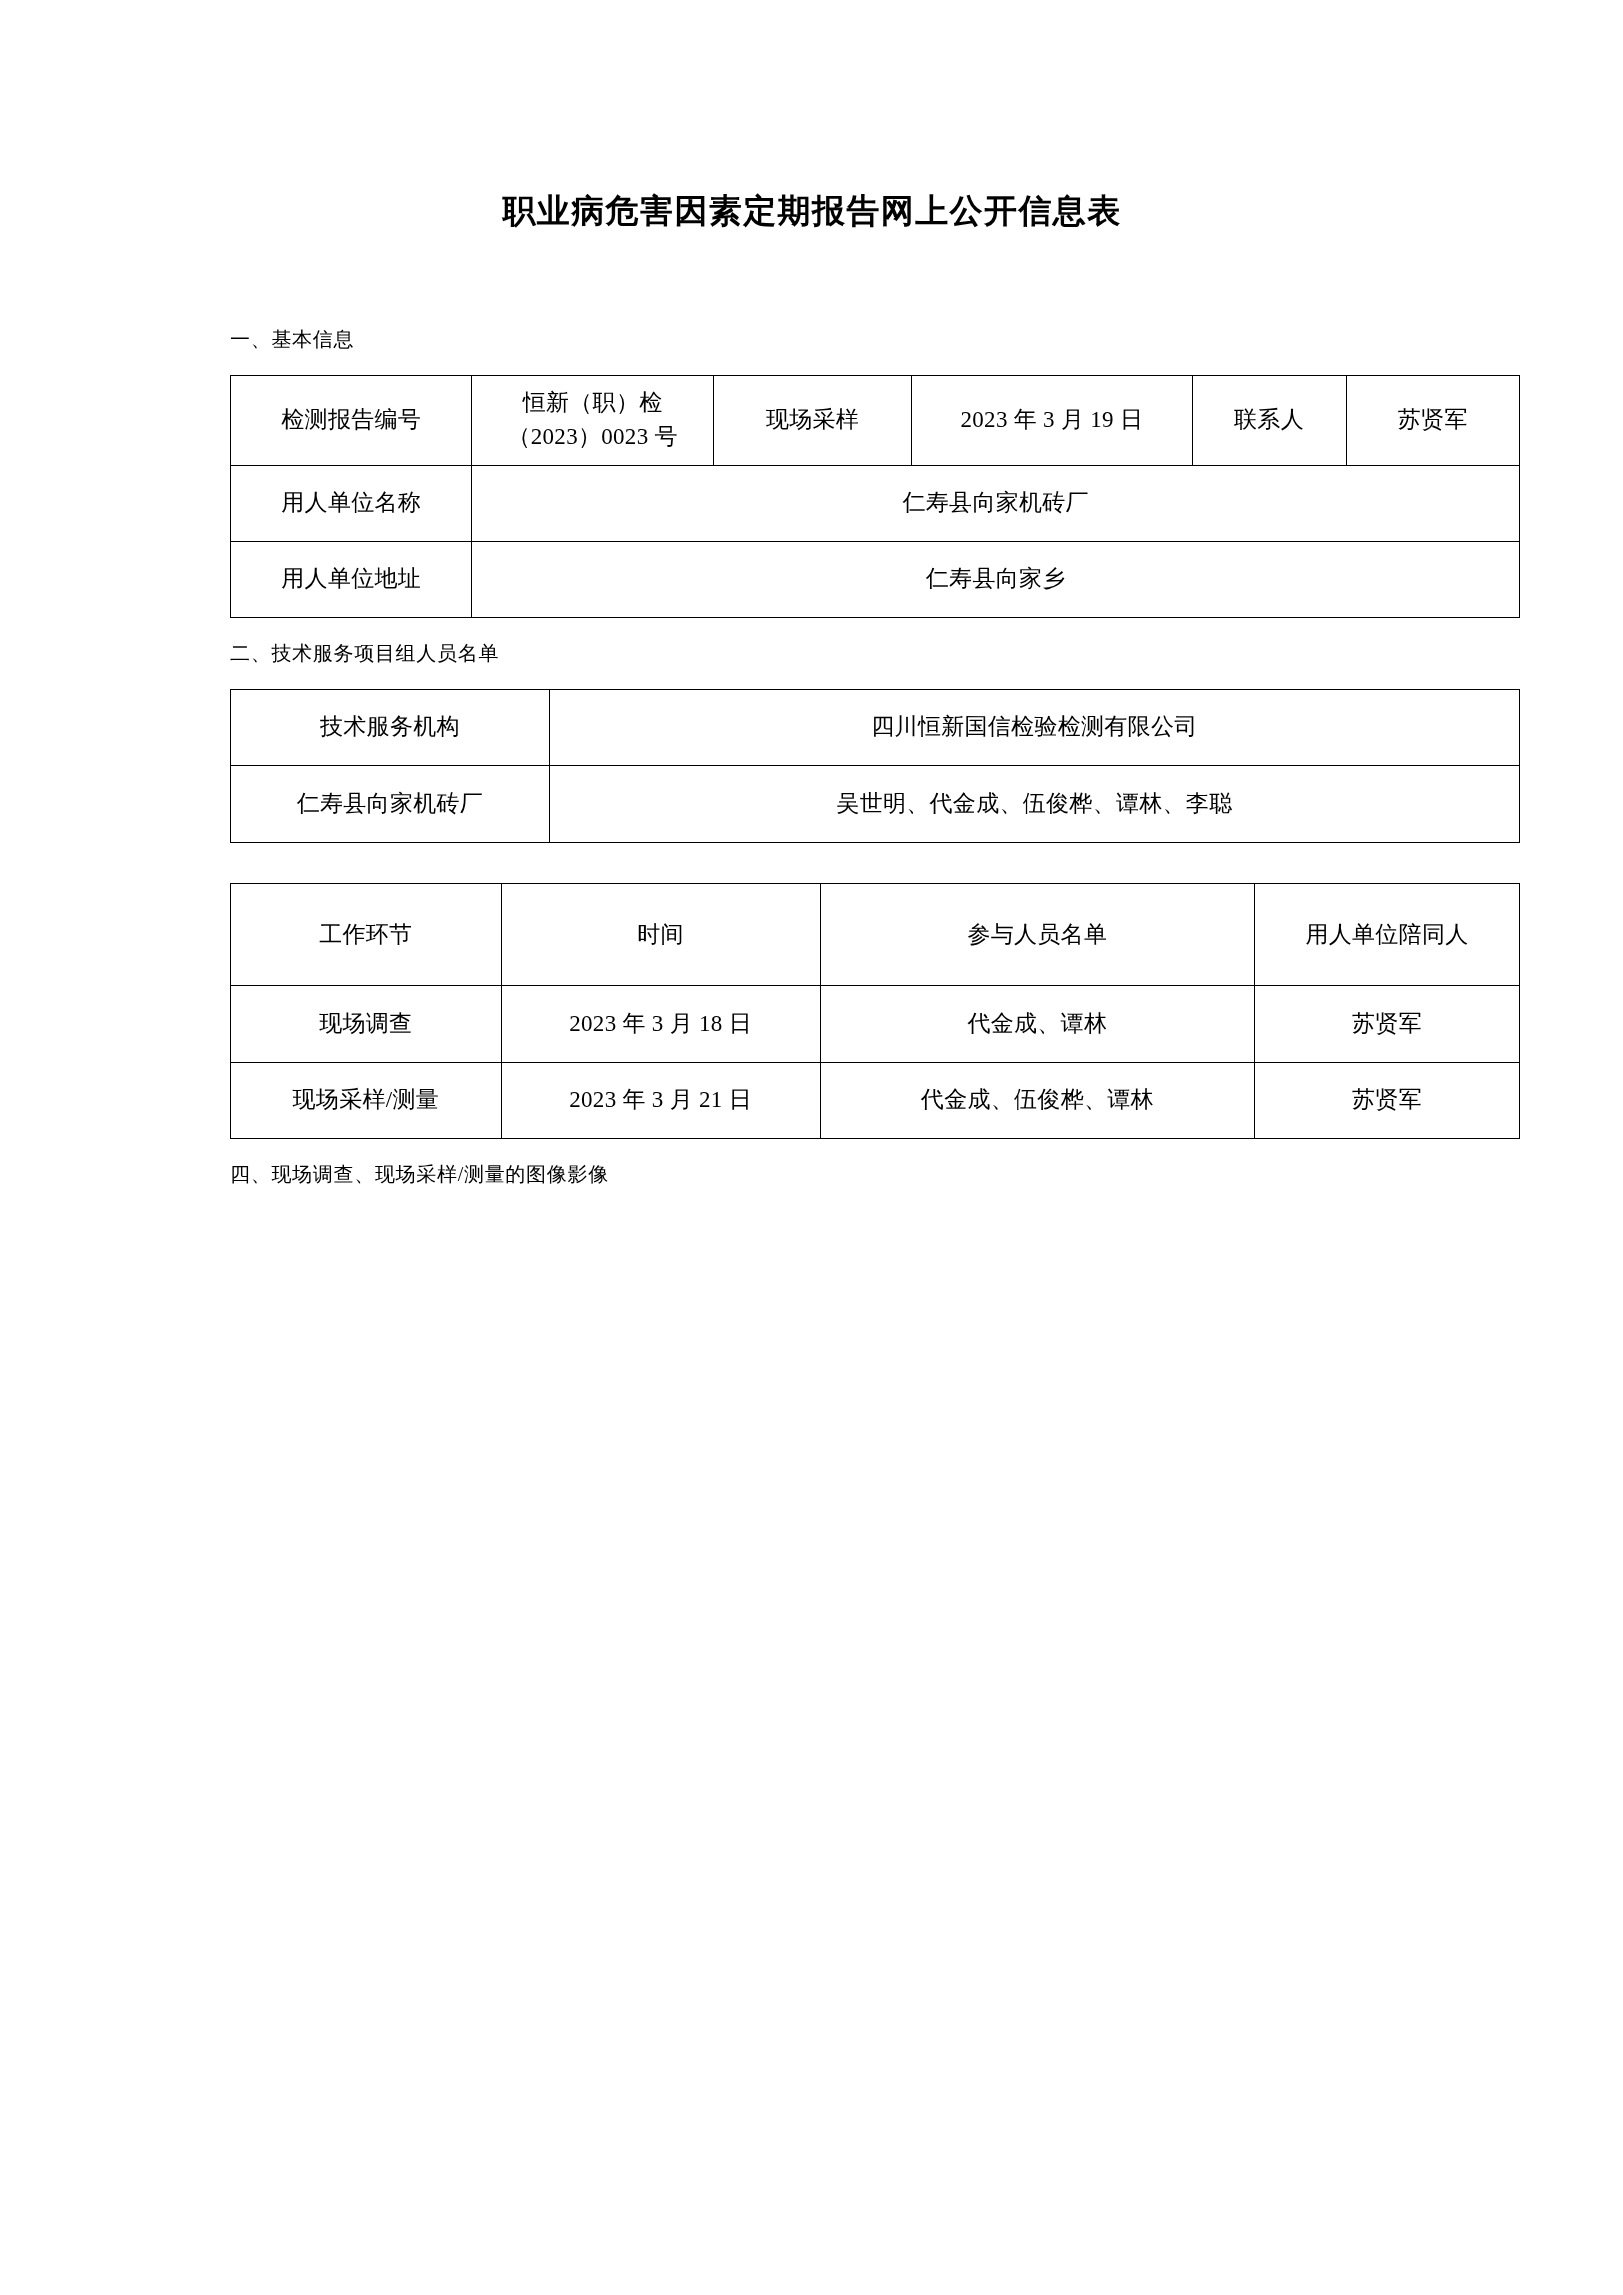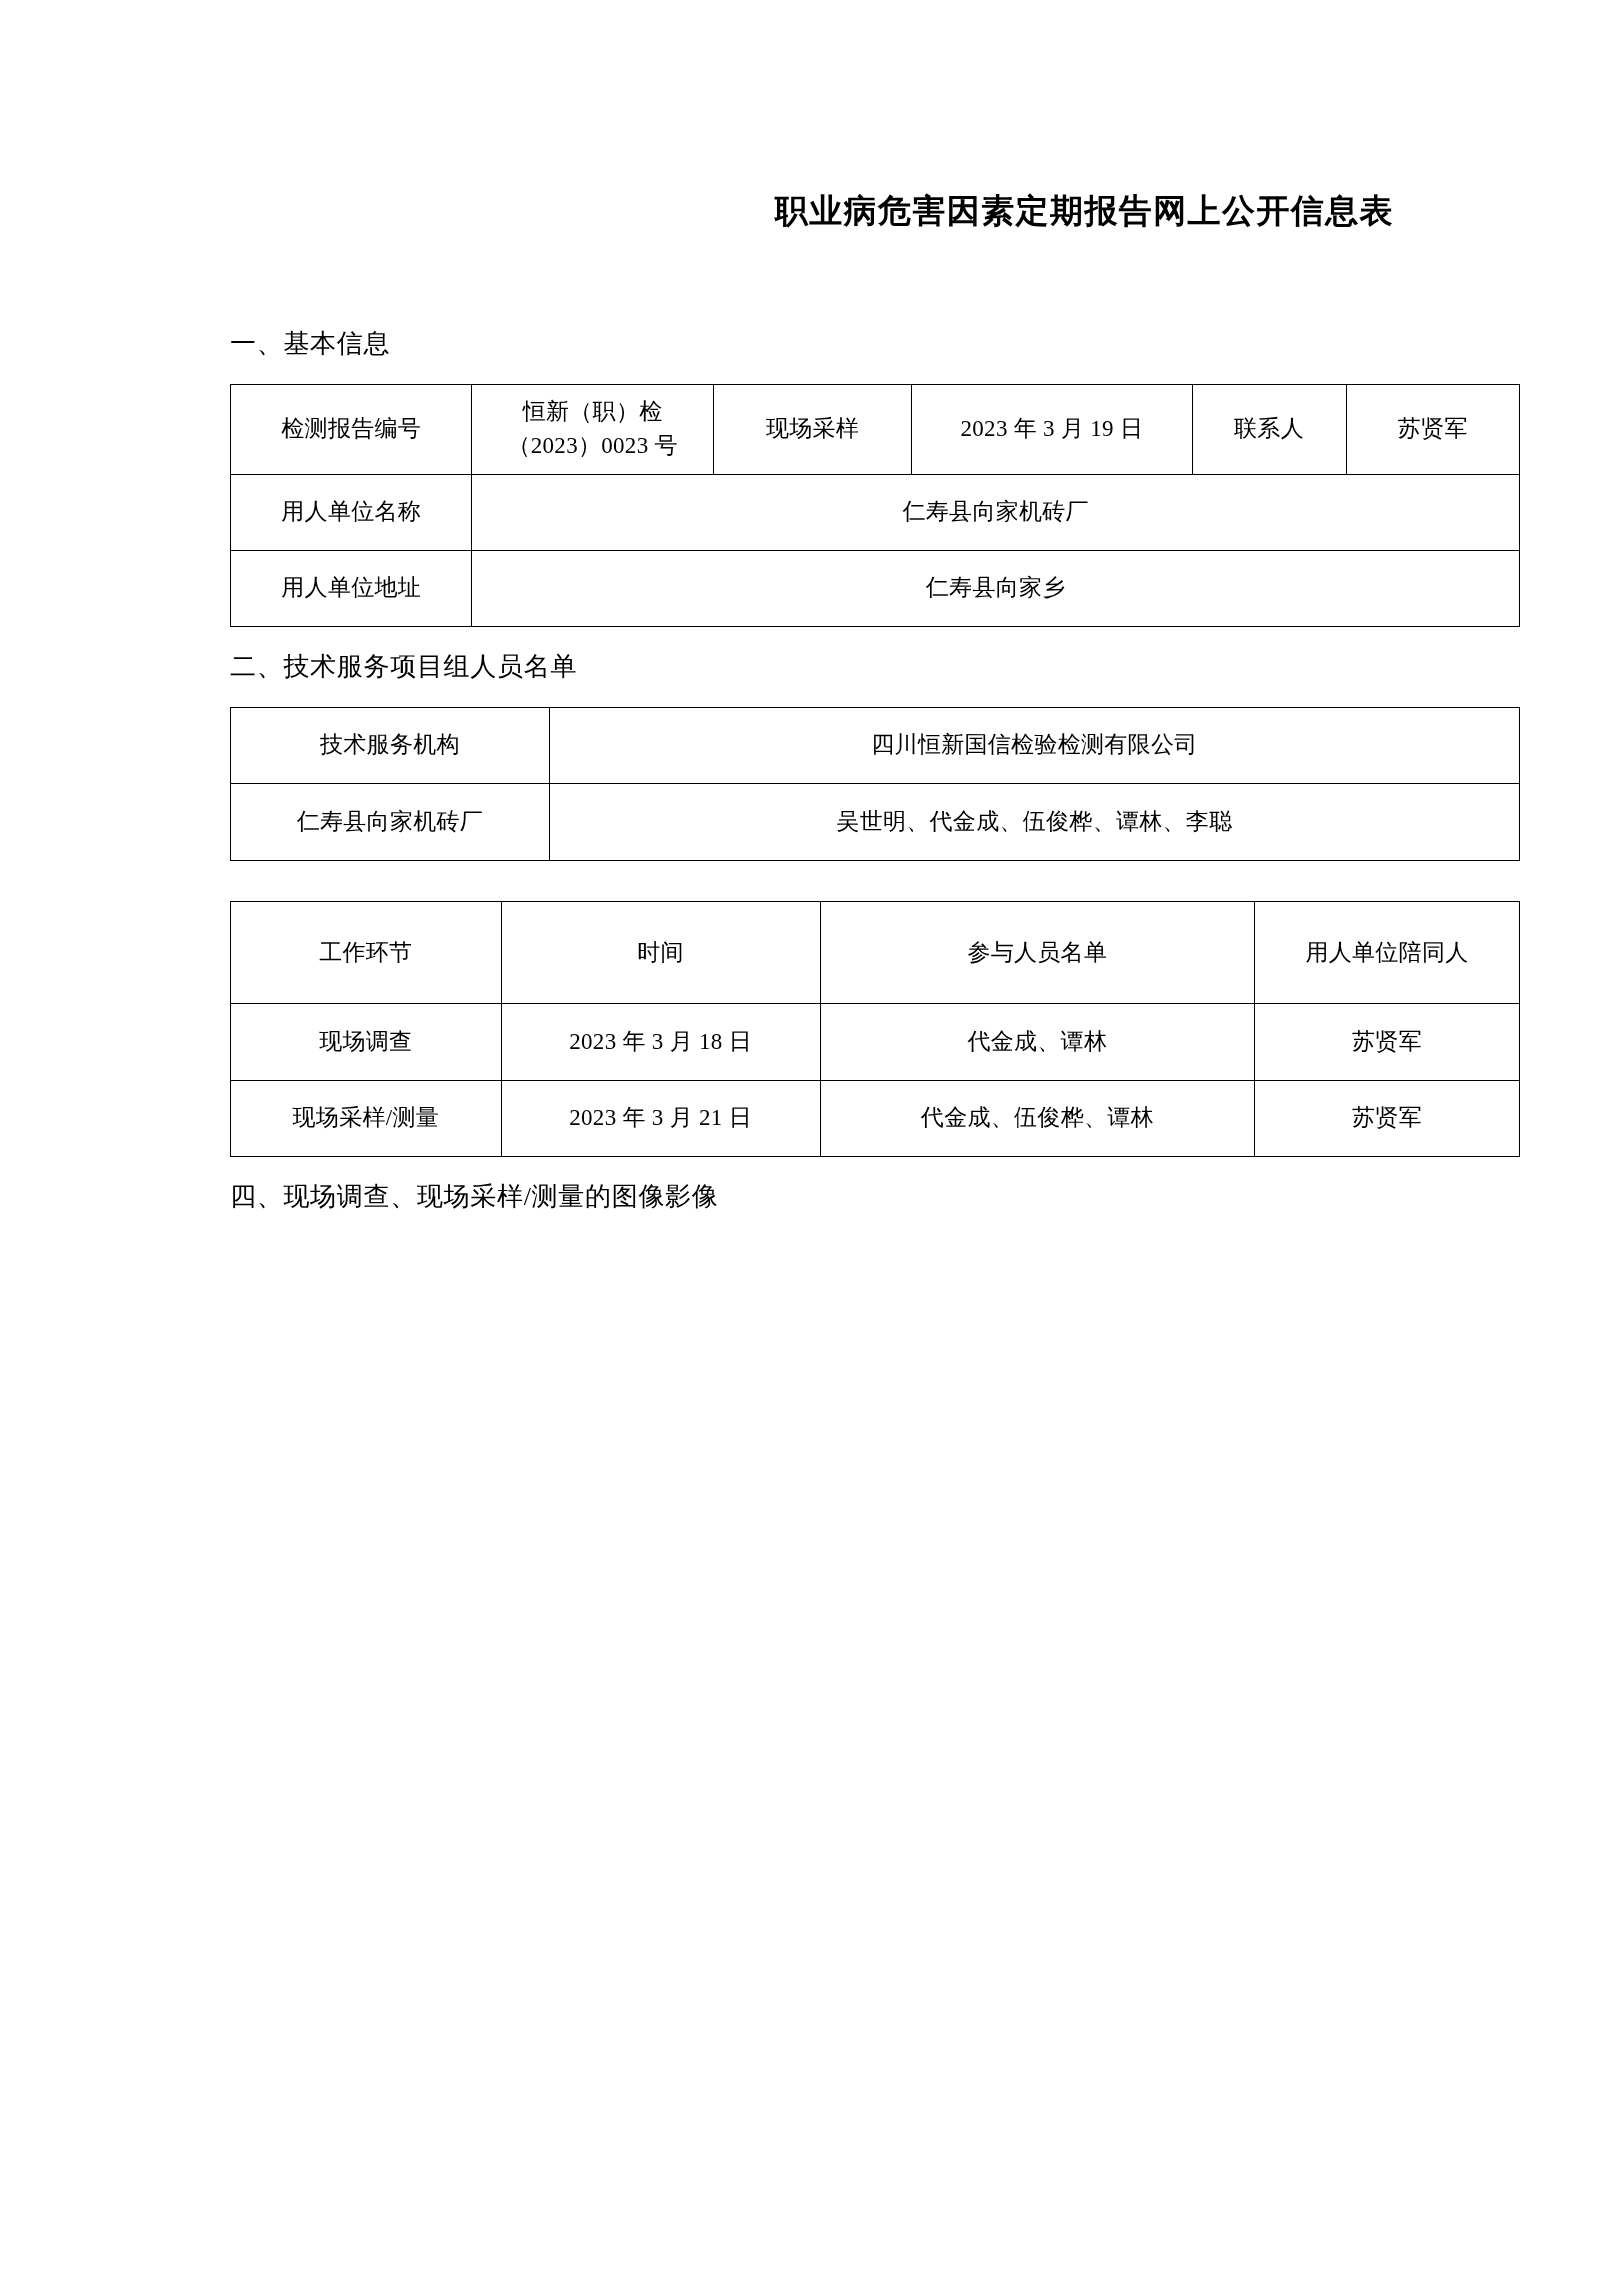--- a/index.html
+++ b/index.html
@@ -14,29 +14,29 @@
     -webkit-font-smoothing: antialiased;
   }
   .page {
     width: 1624px;
     min-height: 2295px;
     box-sizing: border-box;
     padding: 188px 230px 0 230px;
     position: relative;
   }
   .doc-title {
-    text-align: right;
+    text-align: center;
     font-size: 33px;
     font-weight: bold;
     letter-spacing: 1.4px;
     margin: 0 0 0 0;
     line-height: 1.4;
   }
   .section-heading {
-    font-size: 26px;
+    font-size: 20px;
     margin: 0;
     padding: 0;
     line-height: 1.5;
     letter-spacing: 0.7px;
   }
   .sp-1 { height: 90px; }
   .sp-2 { height: 21px; }
   .sp-3 { height: 19.5px; }
 
   table.doc-table {

